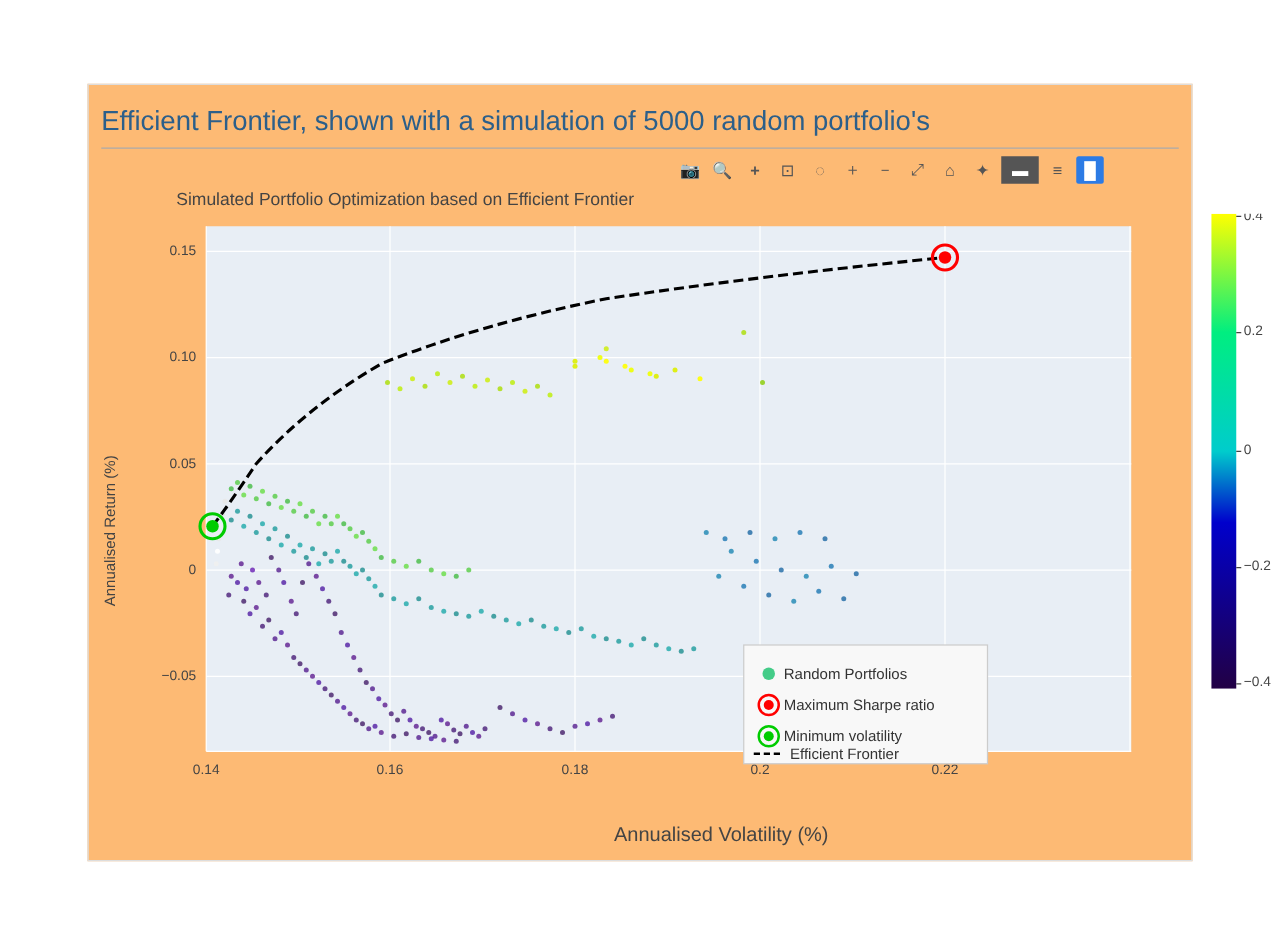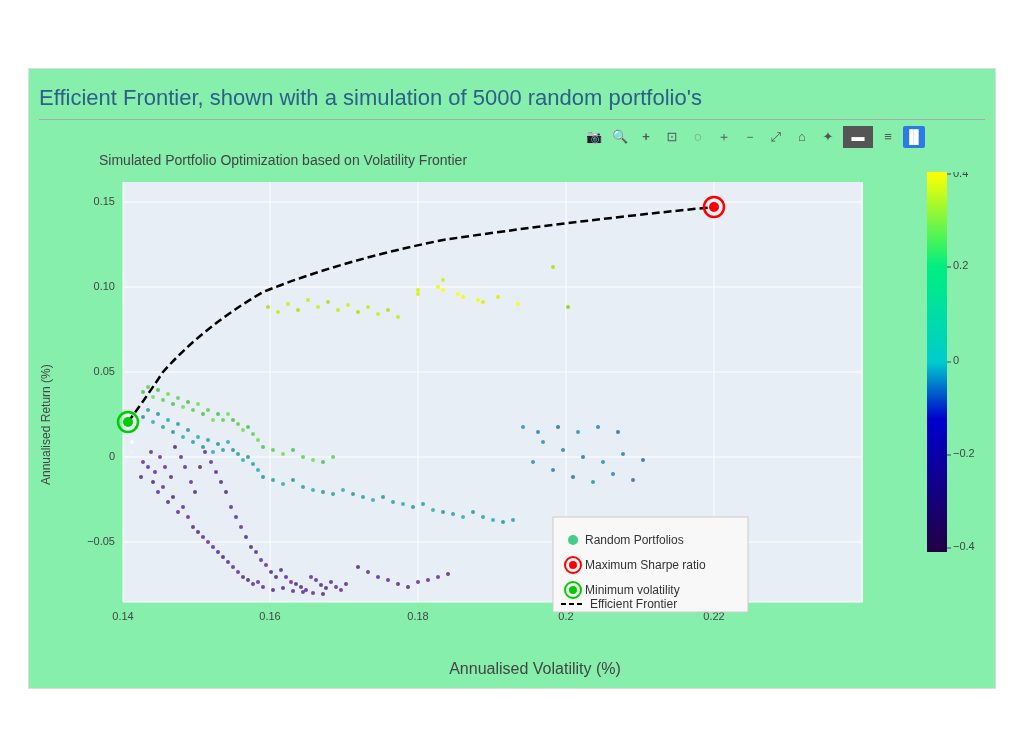--- a/index.html
+++ b/index.html
@@ -6,23 +6,23 @@
     body {
       background: #fff;
       font-family: Arial, sans-serif;
       display: flex;
       justify-content: center;
       align-items: center;
       min-height: 100vh;
       padding: 10px;
     }
     .chart-container {
-      background: #86efac;
+      background: #fdba74;
       border: 1px solid #ddd;
-      width: 968px;
+      width: 884px;
       padding: 16px 10px 10px 10px;
     }
     .chart-title {
       font-size: 22px;
       color: #2c5f8a;
       font-weight: normal;
       border-bottom: 1px solid #aaa;
       padding-bottom: 8px;
       margin-bottom: 6px;
     }
@@ -115,21 +115,21 @@
     <button class="toolbar-btn">＋</button>
     <button class="toolbar-btn">－</button>
     <button class="toolbar-btn">⤢</button>
     <button class="toolbar-btn">⌂</button>
     <button class="toolbar-btn">✦</button>
     <button class="toolbar-btn" style="background:#555;color:#fff;width:30px;">▬</button>
     <button class="toolbar-btn">≡</button>
     <button class="toolbar-btn active">▐▌</button>
   </div>
 
-  <div class="plot-title">Simulated Portfolio Optimization based on Volatility Frontier</div>
+  <div class="plot-title">Simulated Portfolio Optimization based on Efficient Frontier</div>
 
   <div class="plot-area">
     <div class="y-axis-label">Annualised Return (%)</div>
     <div class="plot-inner">
       <div class="plot-and-colorbar">
         <div class="svg-wrapper">
           <svg width="860" height="480">
             <defs>
               <linearGradient id="colorbarGrad" x1="0" y1="0" x2="0" y2="1">
                 <stop offset="0%" stop-color="#ffff00"></stop>

